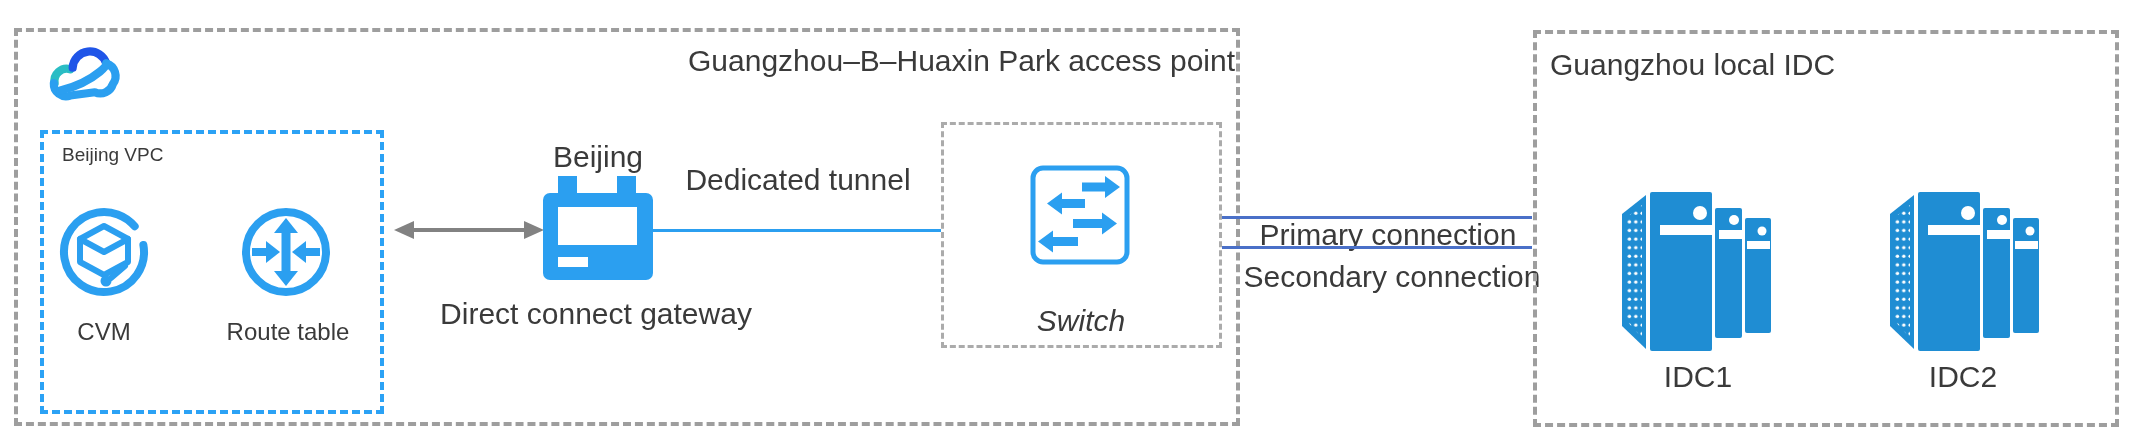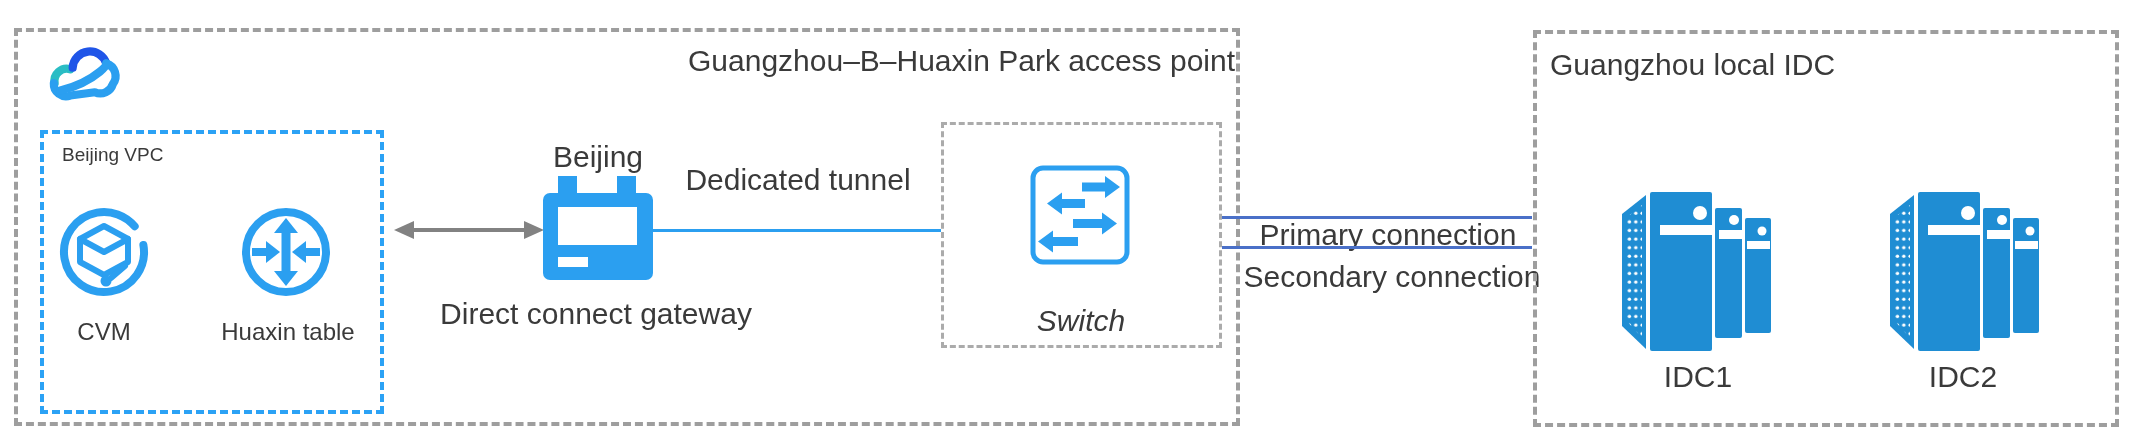--- a/index.html
+++ b/index.html
@@ -64,21 +64,21 @@
     <g fill="var(--blue,#2b9ff0)">
       <polygon points="46,12 58,27 34,27"></polygon>
       <rect x="41.5" y="26" width="9" height="40"></rect>
       <polygon points="46,80 58,65 34,65"></polygon>
       <polygon points="40,46 26,57 26,35"></polygon>
       <rect x="12" y="42" width="15" height="8"></rect>
       <polygon points="52,46 66,35 66,57"></polygon>
       <rect x="65" y="42" width="15" height="8"></rect>
     </g>
   </svg>
-  <span class="lbl center" style="left:288px;top:318px;">Huaxin table</span>
+  <span class="lbl center" style="left:288px;top:318px;">Route table</span>
 
   <svg class="abs" style="left:392px;top:214px;" width="154" height="32" viewBox="0 0 154 32">
     <line x1="14" y1="16" x2="140" y2="16" stroke="var(--agray,#828282)" stroke-width="4"></line>
     <polygon points="2,16 22,7 22,25" fill="var(--agray,#828282)"></polygon>
     <polygon points="152,16 132,7 132,25" fill="var(--agray,#828282)"></polygon>
   </svg>
 
   <span class="lbl center title" style="left:598px;top:140px;text-align:right;">Beijing</span>
   <svg class="abs" style="left:543px;top:176px;" width="110" height="104" viewBox="0 0 110 104">
     <rect x="15" y="0" width="19" height="24" fill="var(--blue,#2b9ff0)"></rect>

